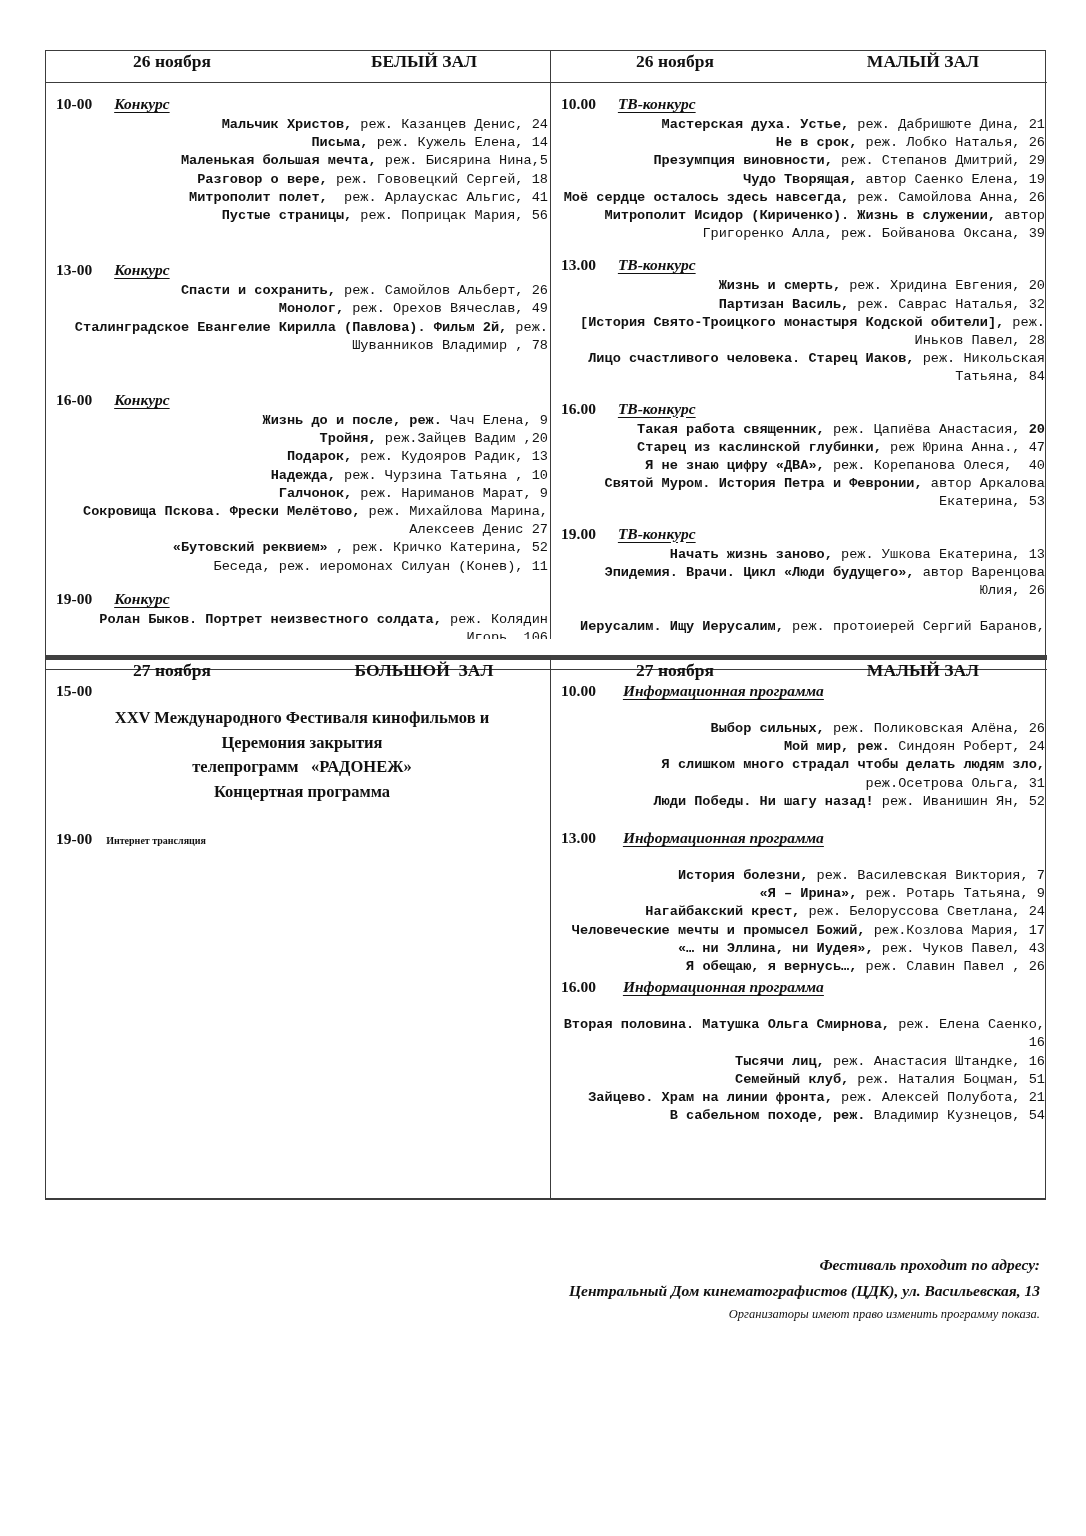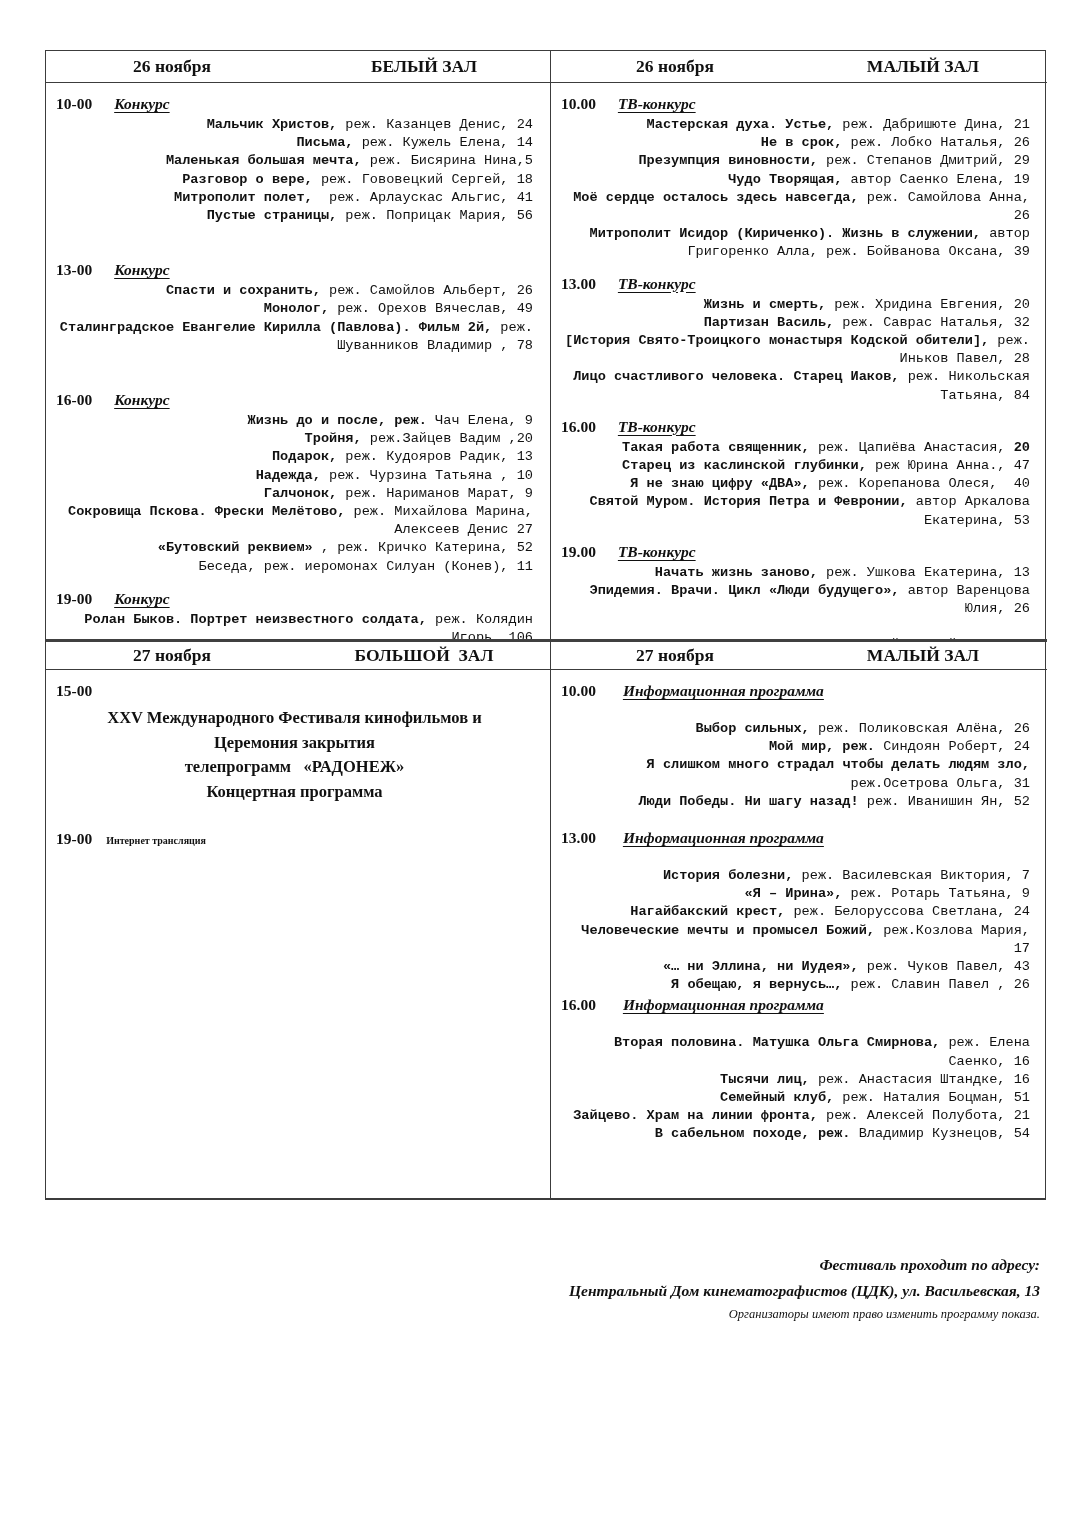--- a/index.html
+++ b/index.html
@@ -10,25 +10,25 @@
   }
   .tbl {
     position:absolute; left:45px; top:50px; width:1001px;
     display:grid;
     grid-template-columns:505px 496px;
     grid-template-rows:32px 556px 31px 528px;
     border:1px solid #3c3c3c;
     border-bottom:2px solid #3c3c3c;
     background:#fff;
   }
-  .hcell { display:flex; align-items:center; border-bottom:1px solid #3c3c3c; }
-  .row2 { border-top:3px solid #404040; }
+  .hcell { display:flex; align-items:flex-start; border-bottom:1px solid #3c3c3c; }
+  .row2 { border-top:5px solid #404040;margin-top:16px; }
   .colL { border-right:1px solid #3c3c3c; }
   .hdate, .hhall { flex:1; text-align:center; font-weight:bold; font-size:17.5px; white-space:pre; }
-  .ccell { padding:12px 17px 0 10px; overflow:hidden; }
+  .ccell { padding:12px 2px 0 10px; overflow:hidden; }
 
   .trow { display:flex; align-items:baseline; }
   .time { font-weight:bold; font-size:15.5px; white-space:pre; }
   .slabel {
     font-weight:bold; font-style:italic; font-size:15.5px;
     text-decoration:underline; text-underline-offset:3px; margin-left:22px; white-space:pre;
   }
   [data-cell="3"] .slabel { margin-left:27px; }
   .inline-label { font-weight:bold; font-size:10px; margin-left:14px; }
 

